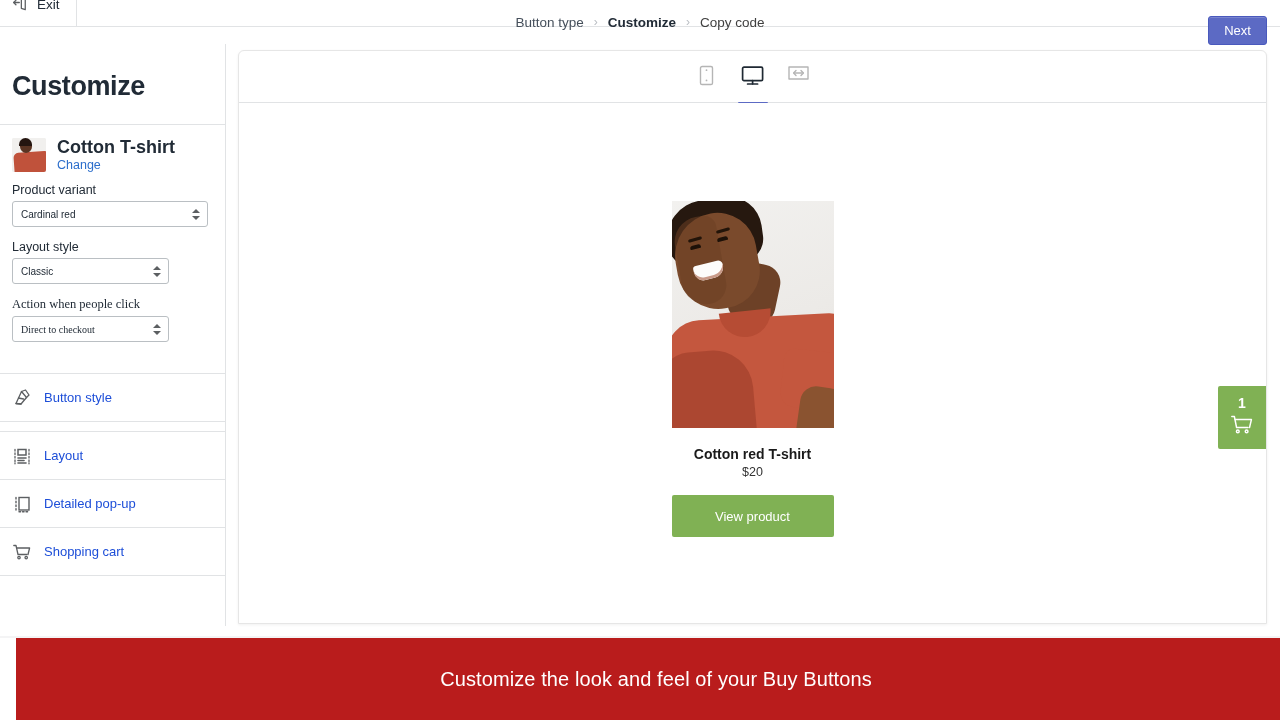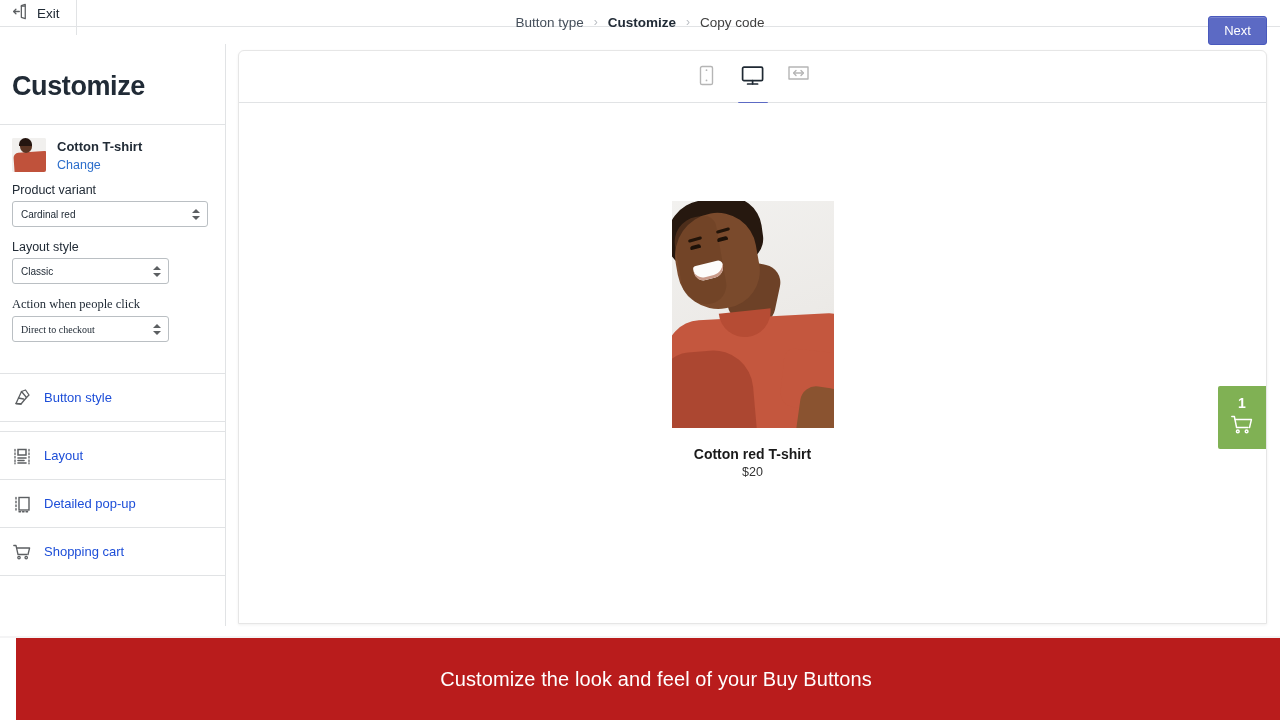--- a/index.html
+++ b/index.html
@@ -9,21 +9,21 @@
     font-family: "Liberation Sans", sans-serif;
     background: #ffffff;
     color: #212b36;
   }
   .app { position: relative; width: 1280px; height: 720px; }
 
   
   .topbar {
     position: absolute; left: 0; top: 0; width: 1280px; height: 27px;
     background: #fff; border-bottom: 1px solid #e1e3e5;
-    display: flex; align-items: center;
+    display: flex; align-items: flex-end;
   }
   .exit-btn {
     display: flex; align-items: center; gap: 8px;
     height: 44px; padding: 0 16px 0 12px;
     border-right: 1px solid #e1e3e5;
     cursor: pointer; background: transparent;
   }
   .exit-label { font-size: 13.5px; color: #212b36; }
   .breadcrumb {
     position: absolute; left: 0; right: 0; top: 0; height: 44px;
@@ -67,21 +67,21 @@
     transform: rotate(-4deg);
   }
   .thumb .t-head {
     position:absolute; left:8px; top:2px; width:12px; height:13px;
     border-radius:50%; background:#5a3423;
   }
   .thumb .t-hair {
     position:absolute; left:7px; top:0px; width:13px; height:8px;
     border-radius:7px 7px 0 0; background:#241510;
   }
-  .prod-name { font-size: 13px; font-weight: bold; color: #212b36; line-height: 18px; }
+  .prod-name { font-size: 18px; font-weight: bold; color: #212b36; line-height: 18px; }
   .prod-change { font-size: 12.5px; color: #2c6ecb; cursor: pointer; line-height: 18px; }
 
   .sec-fields { padding: 9px 12px 16px 12px; }
   .field-label { font-size: 12.5px; color: #212b36; margin-bottom: 4px; }
   .field-group { margin-bottom: 13px; }
   .field-group:last-child { margin-bottom: 15px; font-family: Liberation Serif, serif; }
   .select-wrap { position: relative; width: 196px; }
   .select-wrap.w194 { width: 157px; }
   .select-box {
     width: 100%; height: 26px;
@@ -427,20 +427,21 @@
           <div class="ph-smile"></div>
           <div class="ph-shirt"></div>
           <div class="ph-collar"></div>
           <div class="ph-shirt-dk"></div>
           <div class="ph-sleeve"></div>
           <div class="ph-arm"></div>
         </div>
 
         <div class="prod-title">Cotton red T-shirt</div>
         <div class="prod-price">$20</div>
+        <button class="view-btn">View product</button>
       </div>
 
       <div class="cart-widget">
         <span class="cart-count">1</span>
         <span>
           <svg width="24" height="22" viewBox="0 0 24 22" fill="none" stroke="#ffffff" stroke-width="1.5" stroke-linecap="round" stroke-linejoin="round">
             <path d="M1.8 2.6 H4.4 L6.6 13.6 H18"></path>
             <path d="M5.1 5.6 H21.4 L19.5 13.6"></path>
             <circle cx="7.8" cy="17.4" r="1.35"></circle>
             <circle cx="16.6" cy="17.4" r="1.35"></circle>

